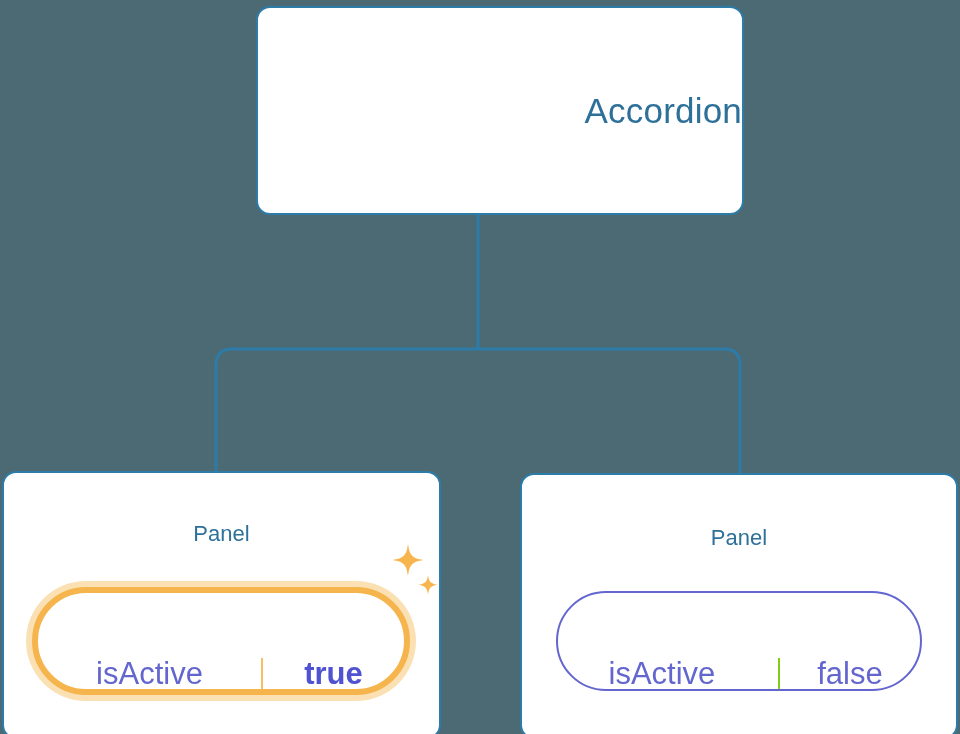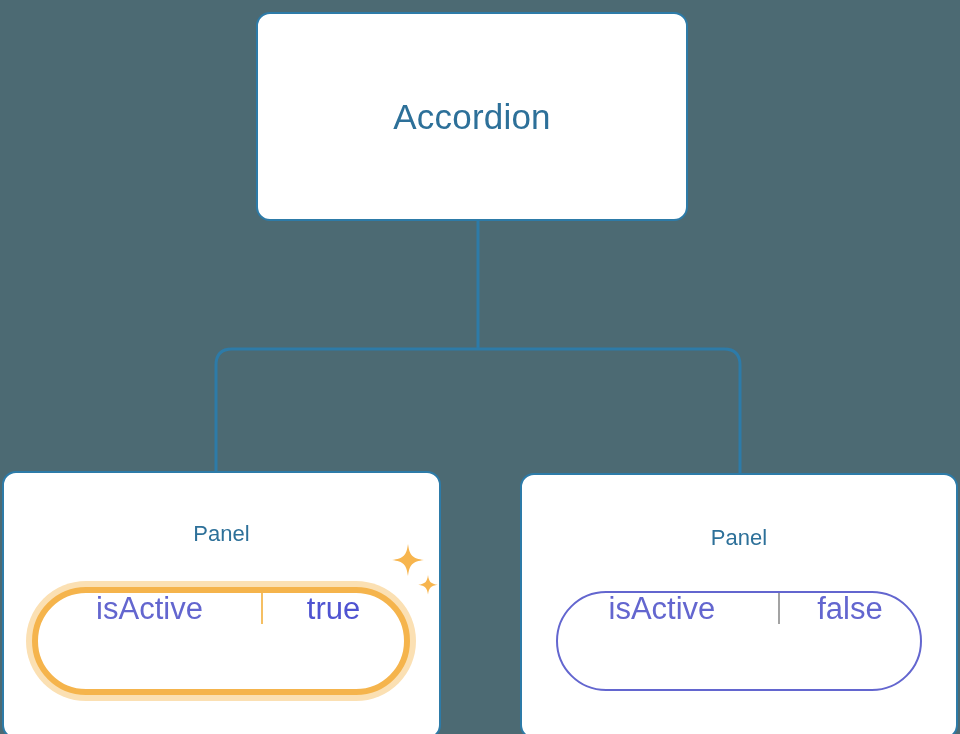--- a/index.html
+++ b/index.html
@@ -36,26 +36,26 @@
     position: absolute;
     background: #ffffff;
     border: 2px solid #2d7ba8;
     border-radius: 14px;
     box-sizing: border-box;
     z-index: 2;
   }
 
   #accordion-node {
     left: 256px;
-    top: 12px;
-    width: 432px;
+    top: 6px;
+    width: 488px;
     height: 209px;
     display: flex;
     align-items: center;
-    justify-content: center;
+    justify-content: flex-end;
   }
   .node-title-root {
     color: #2d7099;
     font-size: 35px;
     font-weight: 400;
     letter-spacing: 0.2px;
     line-height: 1;
   }
 
   #panel-node-left {
@@ -81,21 +81,21 @@
     font-weight: 400;
     line-height: 1;
   }
   #panel-node-left .node-title { top: 50px; }
   #panel-node-right .node-title { top: 52px; }
 
   
   .prop-pill {
     position: absolute;
     display: flex;
-    align-items: flex-start;
+    align-items: flex-end;
     box-sizing: border-box;
     background: #ffffff;
   }
   .prop-cell {
     display: flex;
     align-items: center;
     justify-content: center;
     box-sizing: border-box;
   }
   .prop-key {
@@ -112,37 +112,37 @@
   .prop-pill.plain {
     border: 2px solid #6366cf;
     border-radius: 999px;
   }
   .prop-pill.plain .prop-key,
   .prop-pill.plain .prop-val {
     color: #6366cf;
     font-weight: 400;
   }
   .prop-pill.plain .prop-cell.val {
-    border-left: 2px solid #a3a3a3;
+    border-left: 2px solid #84cc16;
     margin-left: 12px;
   }
 
   
   .prop-pill.highlight {
     border: 6px solid #f5b44c;
     border-radius: 999px;
     box-shadow: 0 0 0 6px #fbe0b3;
   }
   .prop-pill.highlight .prop-key {
     color: #6366cf;
     font-weight: 400;
   }
   .prop-pill.highlight .prop-val {
     color: #4f53d1;
-    font-weight: 400;
+    font-weight: 700;
   }
   .prop-pill.highlight .prop-cell.val {
     border-left: 2px solid #f5bf63;
   }
 
   #pill-left {
     left: 32px;
     top: 587px;
     width: 378px;
     height: 108px;

